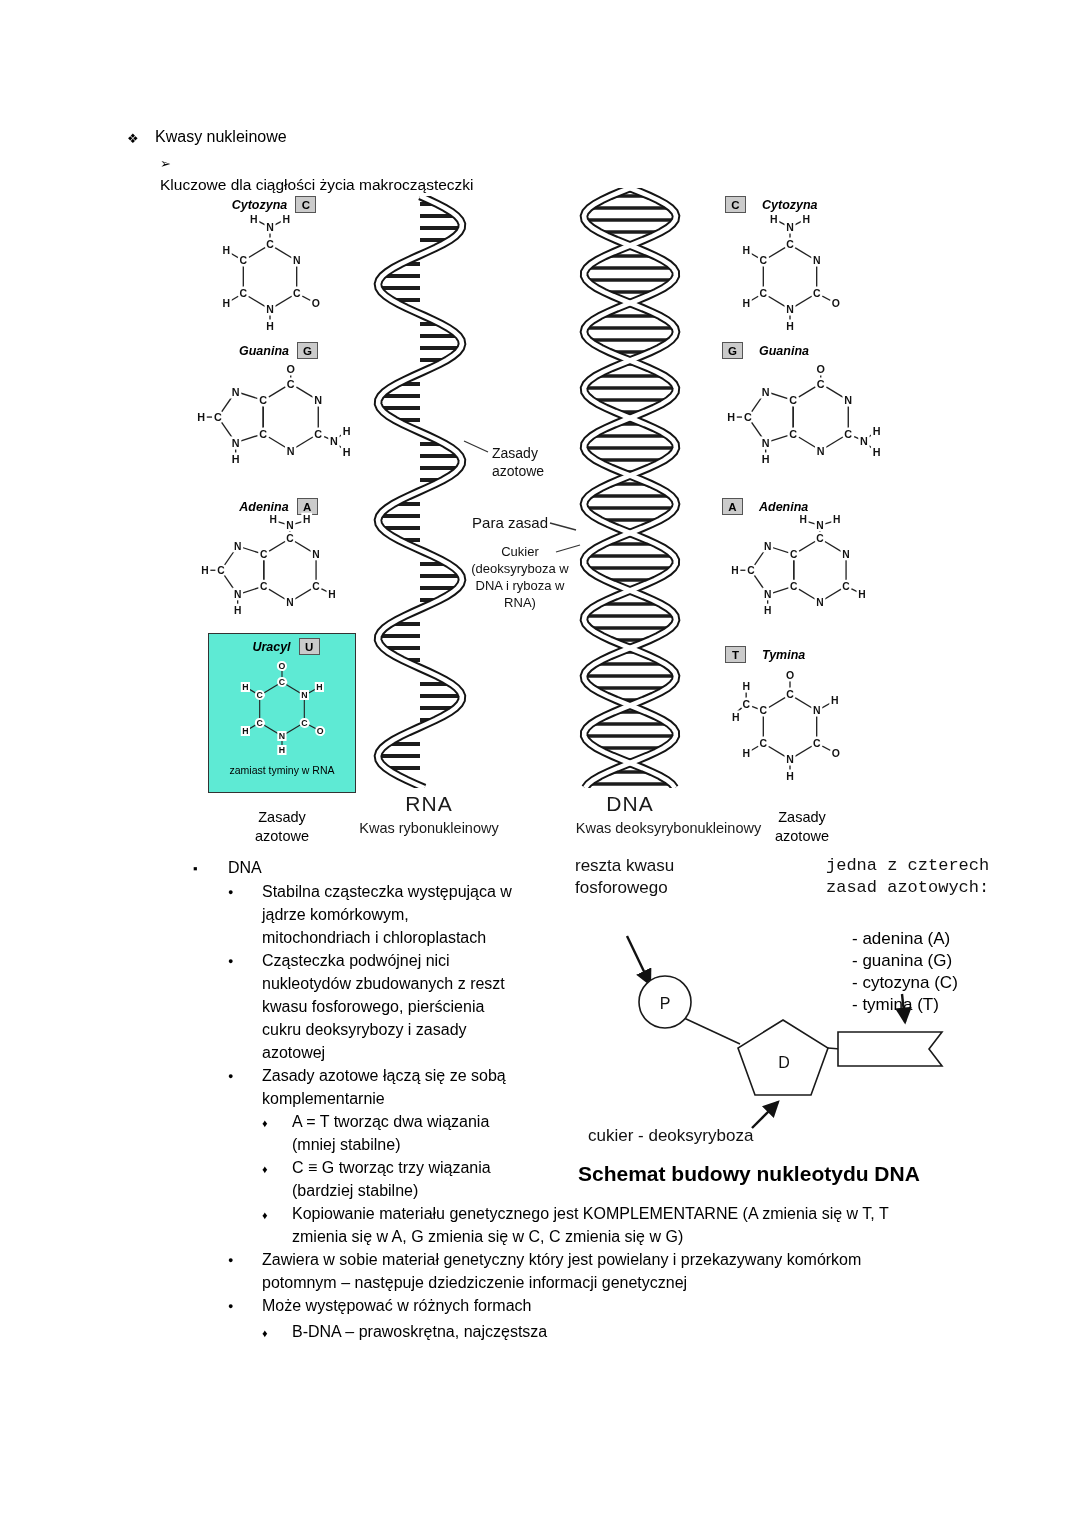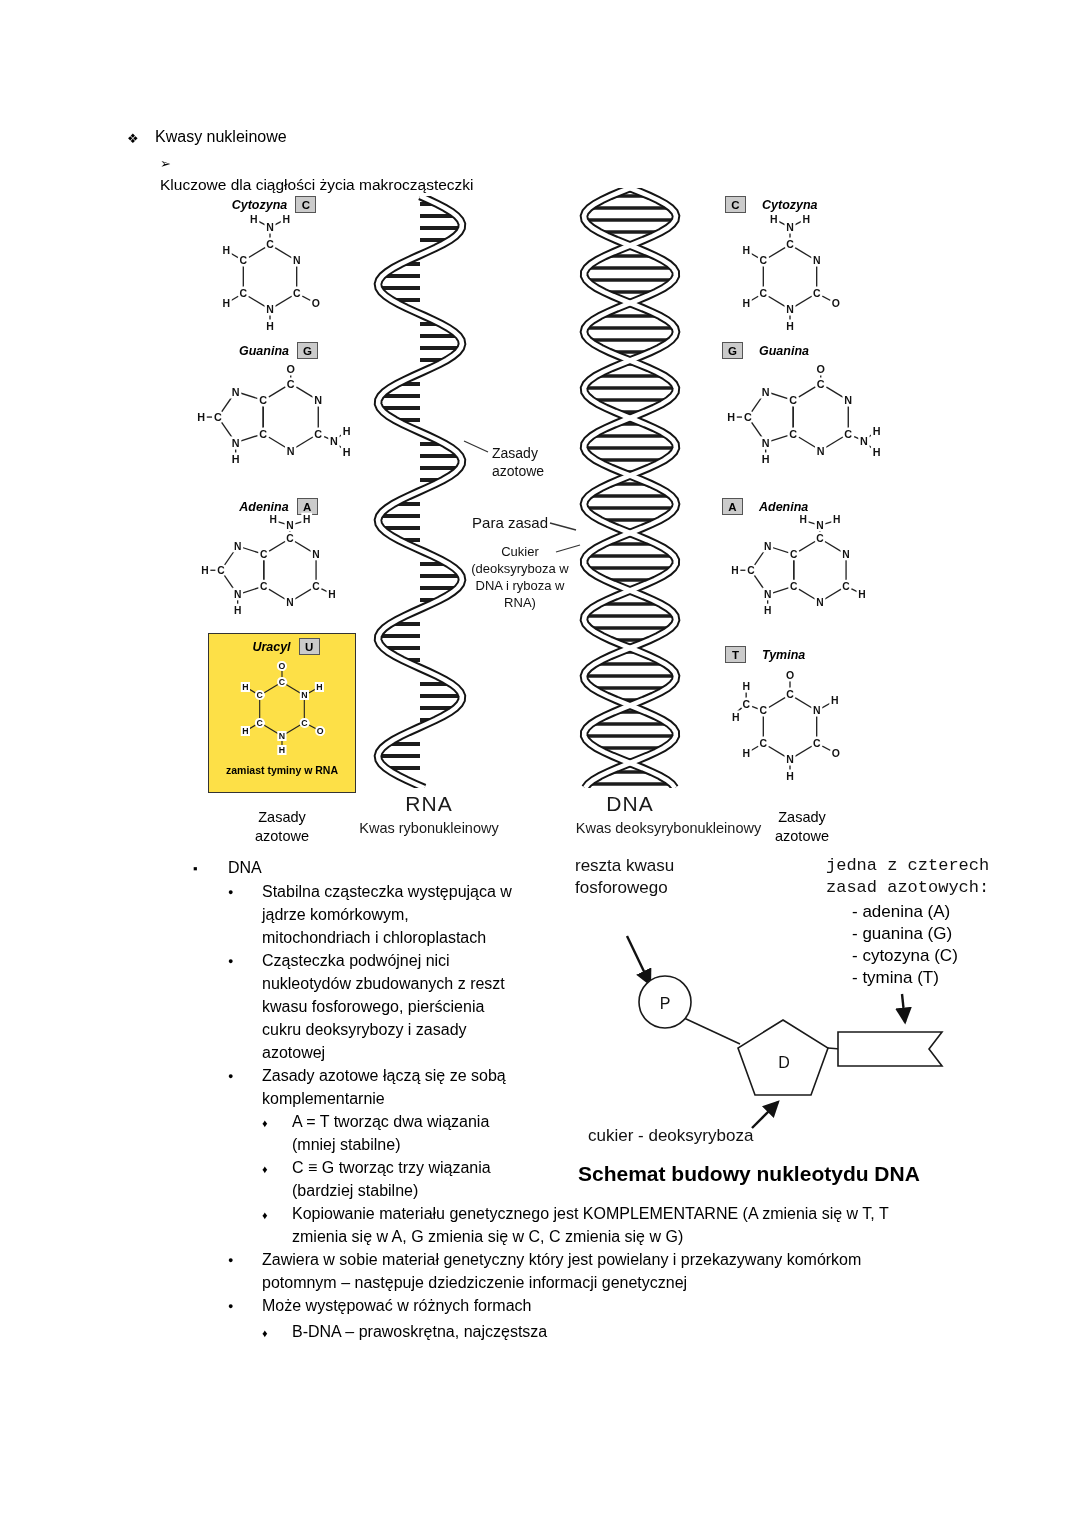--- a/index.html
+++ b/index.html
@@ -25,22 +25,22 @@
     display:inline-block; min-width:21px; height:17px; padding:0 2px;
     background:#cbcbcb; border:1px solid #555; font-weight:700; font-size:11.5px;
     line-height:16px; text-align:center; font-style:normal;
   }
   .struct { display:block; margin:0 auto; overflow:visible; }
   .atom {
     font:600 11px "Liberation Sans","DejaVu Sans",sans-serif;
     text-anchor:middle; dominant-baseline:central; fill:#111;
     stroke:#fff; stroke-width:5px; paint-order:stroke;
   }
-  .uracil-box { border:1.5px solid #333; background:#fde047; padding:4px 2px 2px 2px; text-align:center; }
-  .uracil-note { font-size:10.5px; margin-top:4px;font-weight:bold; }
+  .uracil-box { border:1.5px solid #333; background:#5eead4; padding:4px 2px 2px 2px; text-align:center; }
+  .uracil-note { font-size:10.5px; margin-top:4px; }
 
   .colcaption { font-size:14.5px; text-align:center; line-height:19px; }
 
   
   .helixname { font-size:21px; text-align:center; letter-spacing:1px; color:#1a1a1a; }
   .helixfull { font-size:14.5px; text-align:center; color:#1a1a1a; }
   .ann { font-size:14px; line-height:18px; color:#111; }
   .ann-pair { font-size:15px; }
   .ann-sugar { font-size:13px; line-height:17px; text-align:center; }
 
@@ -56,21 +56,21 @@
   .dot::before { content:"\25CF"; font-size:9px; position:relative; top:-2px; }
   .dia::before { content:"\2666"; font-size:11px; }
   .tx-narrow  { width:258px; }
   .tx-narrow2 { width:238px; }
   .tx-wide    { width:640px; }
   .tx-wide2   { width:620px; }
 
   
   .nd-label { font-size:17px; line-height:22px; color:#111; }
   .nd-center { text-align:left; }
-  .nd-list { font-size:17px; line-height:22px; }
+  .nd-list { font-size:17px; line-height:22px;margin-top:27px; }
   .nd-list span { display:block; }
   .nd-title { font-size:21px; font-weight:700; color:#000; }
   .symtext {
     font:500 16px "Liberation Sans","DejaVu Sans",sans-serif;
     text-anchor:middle; dominant-baseline:central; fill:#111;
   }
   #overlay { pointer-events:none; }
 </style>
 </head>
 <body>

